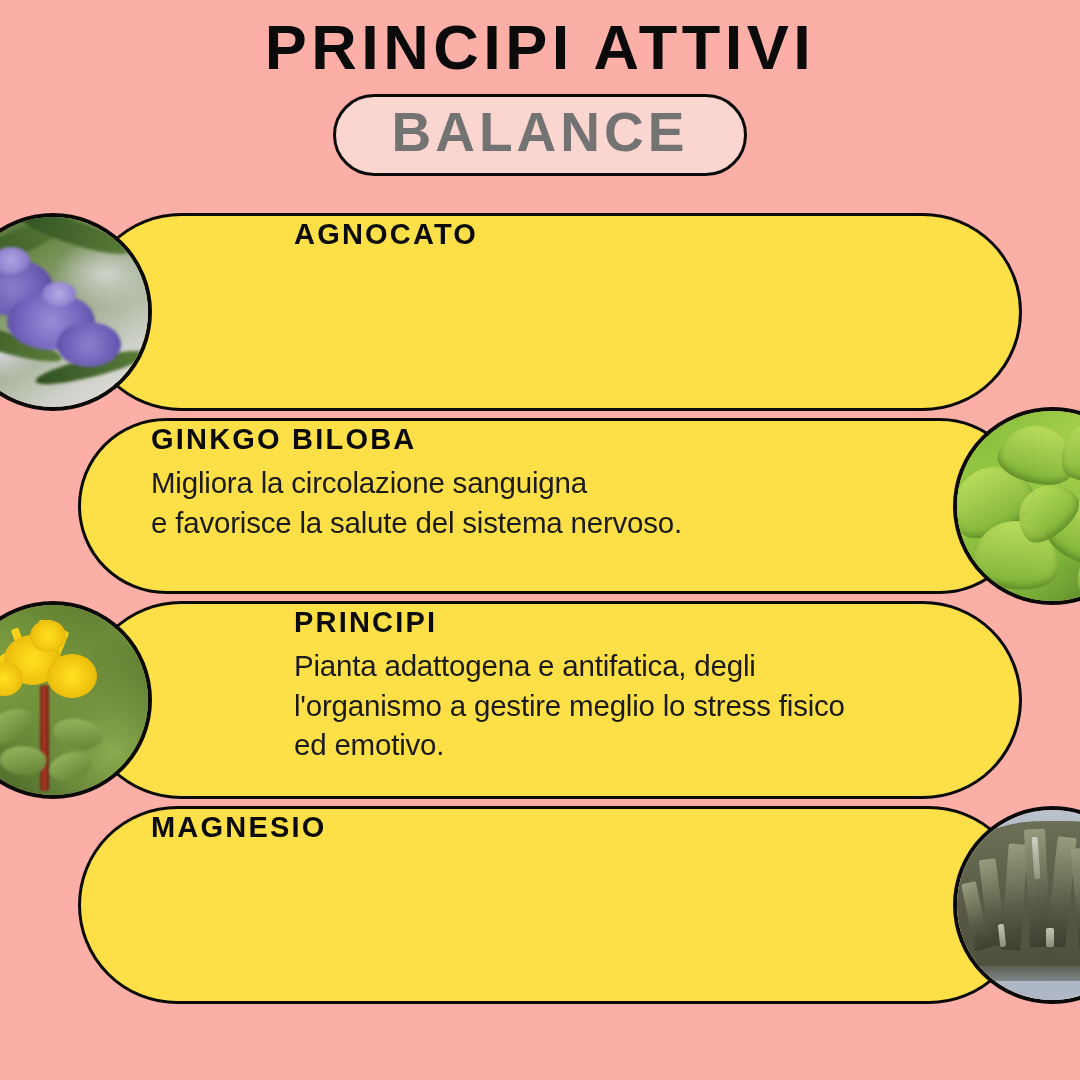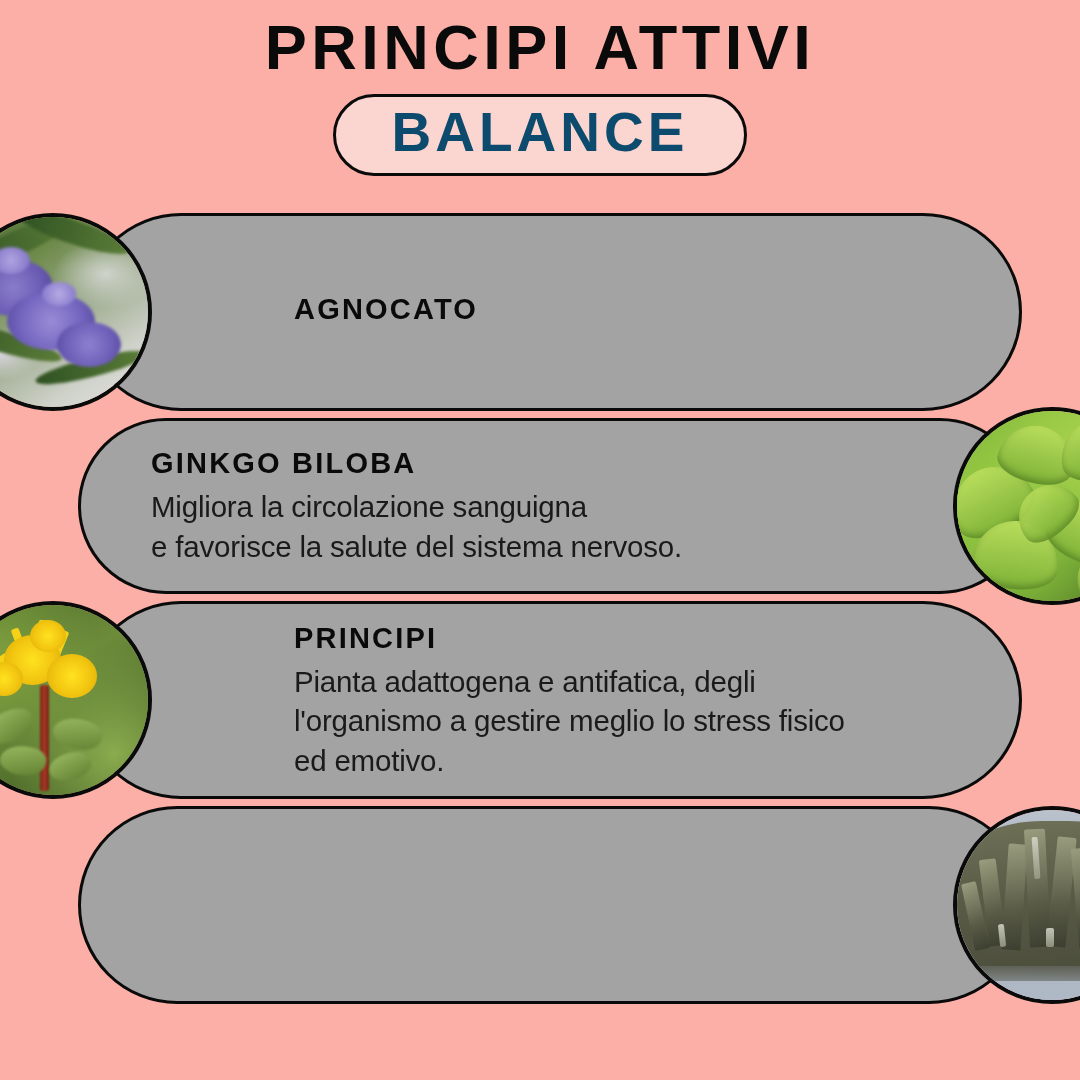--- a/index.html
+++ b/index.html
@@ -32,39 +32,38 @@
     margin-top:14px;
     padding:7px 56px 11px;
     background:#fbd5cf;
     border:3.5px solid #0a0a0a;
     border-radius:999px;
   }
   .balance-text {
     font-size:55px;
     font-weight:700;
     letter-spacing:4px;
-    color:#0c4a6e;
+    color:#737373;
     line-height:1.05;
     white-space:nowrap;
   }
 
   
   .cards {
     position:absolute;
     top:213px; left:0;
     width:1080px;
   }
 
   .card {
     position:relative;
     margin:0 auto 7px;
-    background:#a3a3a3;
+    background:#fde047;
     border:3.5px solid #0a0a0a;
     display:flex;
-    align-items:center;
   }
 
   
   .card-1 { width:940px; height:198px; margin-left:82px; border-radius:99px; }
   .card-2 { width:950px; height:176px; margin-left:78px; border-radius:99px; }
   .card-3 { width:940px; height:198px; margin-left:82px; border-radius:99px; }
   .card-4 { width:950px; height:198px; margin-left:78px; border-radius:99px; }
 
   .card-text {
     padding-top:2px;
@@ -276,20 +275,21 @@
     <div class="card-text">
       <div class="card-title">PRINCIPI</div>
       <div class="card-desc">Pianta adattogena e antifatica, degli
 l'organismo a gestire meglio lo stress fisico
 ed emotivo.</div>
     </div>
   </div>
 
   <div class="card card-4">
     <div class="card-text">
+      <div class="card-title">MAGNESIO</div>
     </div>
     <div class="photo photo-right">
       <div class="photo-inner img-magnesio">
         <div class="mg-mass"></div>
         <div class="mg-shard" style="left:14%;top:26%;width:9%;height:46%;transform:rotate(-7deg);"></div>
         <div class="mg-shard" style="left:25%;top:18%;width:10%;height:56%;transform:rotate(4deg);"></div>
         <div class="mg-shard" style="left:37%;top:10%;width:11%;height:62%;transform:rotate(-3deg);"></div>
         <div class="mg-shard" style="left:50%;top:14%;width:10%;height:58%;transform:rotate(6deg);"></div>
         <div class="mg-shard" style="left:62%;top:20%;width:10%;height:52%;transform:rotate(-5deg);"></div>
 

